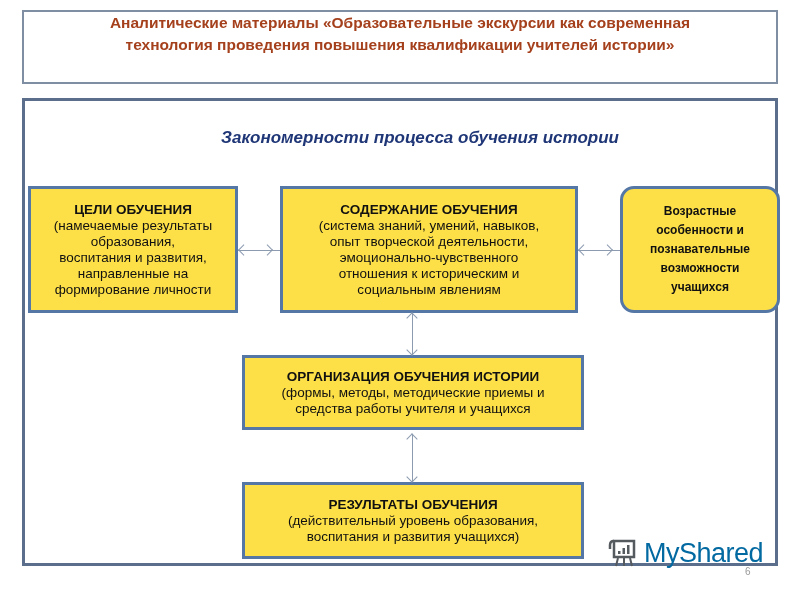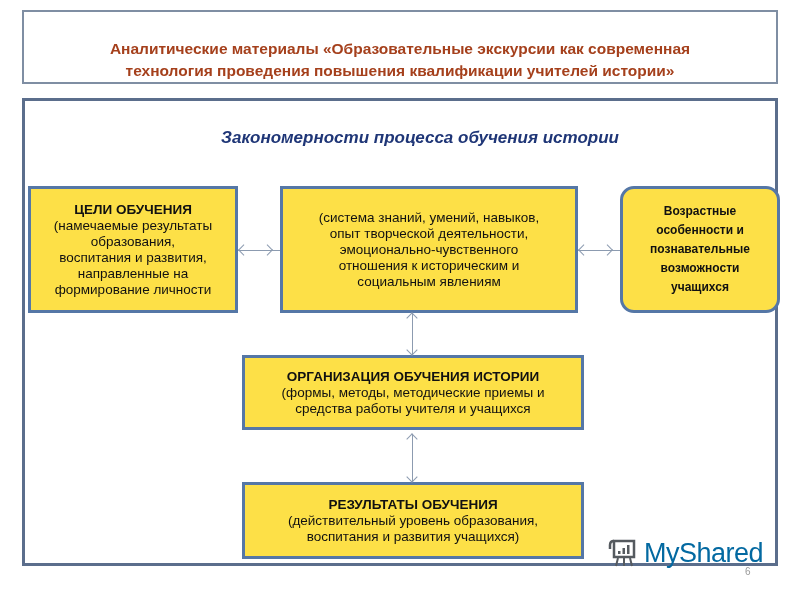--- a/index.html
+++ b/index.html
@@ -4,21 +4,21 @@
   <style>
     html, body { margin: 0; padding: 0; }
     body {
       width: 800px; height: 600px; position: relative; overflow: hidden;
       background: #ffffff;
       font-family: "Liberation Sans", "DejaVu Sans", sans-serif;
     }
     .title-box {
       position: absolute; left: 22px; top: 10px; width: 756px; height: 74px;
       border: 2px solid #7f8ea3; box-sizing: border-box; background: #ffffff;
-      display: flex; align-items: flex-end; justify-content: center; text-align: center;
+      display: flex; align-items: flex-start; justify-content: center; text-align: center;
     }
     .title-text {
       color: #a5401c; font-size: 15.5px; font-weight: bold; line-height: 22px;
       font-family: "Liberation Sans", "DejaVu Sans", sans-serif;
     }
     .main-frame {
       position: absolute; left: 22px; top: 98px; width: 756px; height: 468px;
       border: 3px solid #5b6e8c; box-sizing: border-box; background: #ffffff;
     }
     .subtitle {
@@ -78,20 +78,21 @@
 <div class="node" style="left:28px; top:186px; width:210px; height:127px;">
   <div class="head">ЦЕЛИ ОБУЧЕНИЯ</div>
   <div class="body">(намечаемые  результаты
 образования,
 воспитания и развития,
 направленные на
 формирование  личности</div>
 </div>
 
 <div class="node" style="left:280px; top:186px; width:298px; height:127px;">
+  <div class="head">СОДЕРЖАНИЕ ОБУЧЕНИЯ</div>
   <div class="body">(система знаний, умений, навыков,
 опыт творческой деятельности,
 эмоционально-чувственного
 отношения к историческим и
 социальным явлениям</div>
 </div>
 
 <div class="node small" style="left:620px; top:186px; width:160px; height:127px;border-radius:14px;">
   <div class="body">Возрастные
 особенности и

